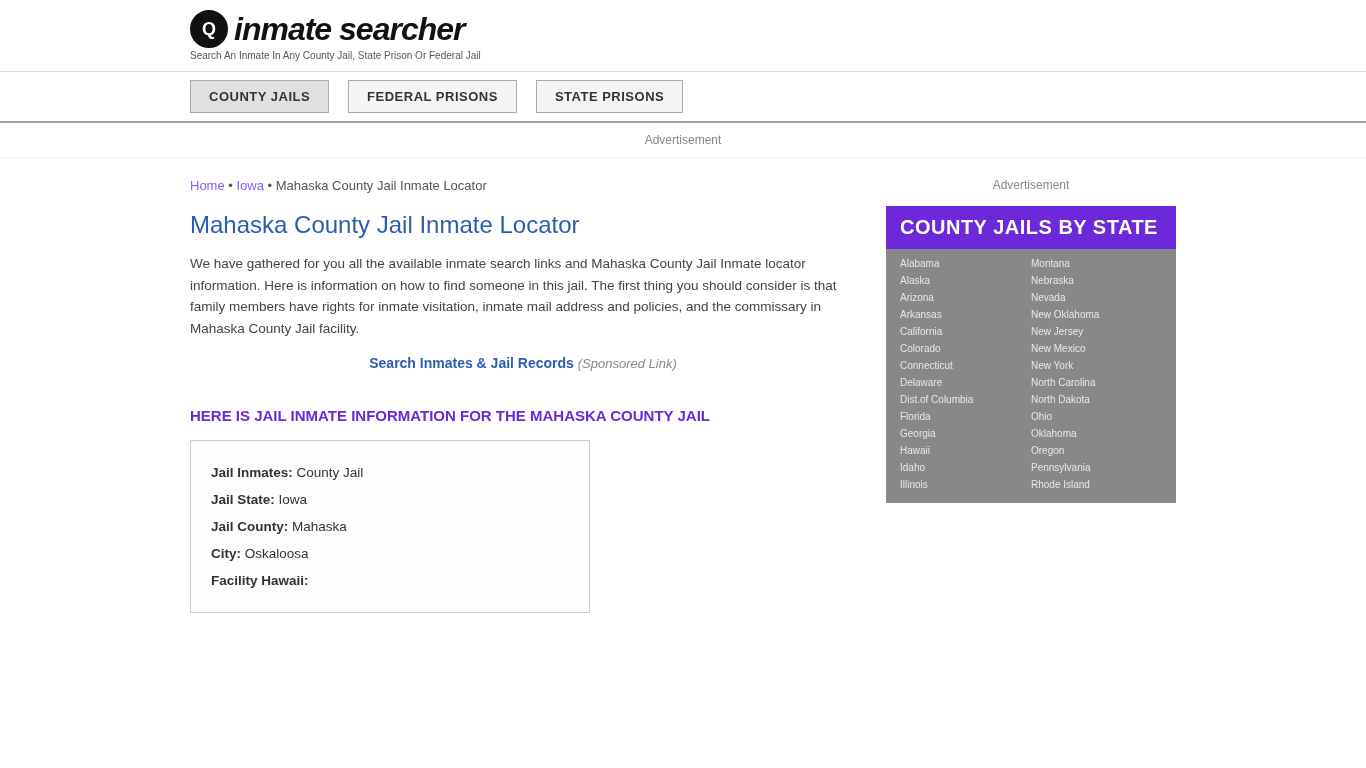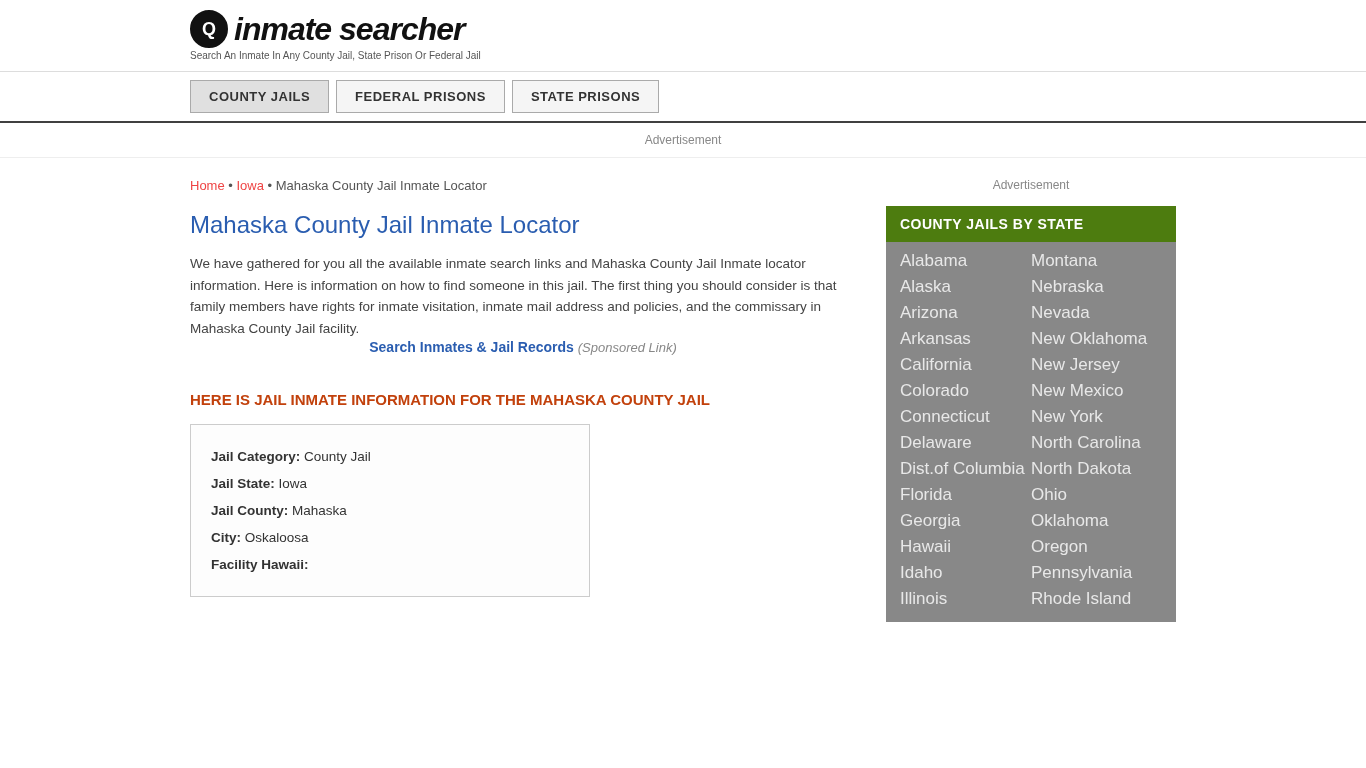--- a/index.html
+++ b/index.html
@@ -15,79 +15,79 @@
       color: #fff; font-size: 18px; font-weight: bold;
     }
     #logo-text {
       font-size: 28px; font-weight: bold; color: #111;
       font-style: italic; letter-spacing: -1px;
     }
     #logo-text span { color: #555; }
     #tagline { font-size: 10px; color: #555; margin-top: 2px; }
 
     
-    #nav { padding: 8px 190px; border-bottom: 2px solid #404040; display: flex; gap: 7px; }
+    #nav { padding: 8px 190px; border-bottom: 2px solid #a3a3a3; display: flex; gap: 19px; }
     .nav-btn {
       padding: 8px 18px; border: 1px solid #aaa; background: #f5f5f5;
       font-size: 13px; font-weight: bold; color: #333; cursor: pointer;
       letter-spacing: 0.5px;
     }
     .nav-btn.active { background: #e0e0e0; }
 
     
     #ad-bar { text-align: center; padding: 10px; color: #888; font-size: 12px; border-bottom: 1px solid #eee; }
 
     
     #main { display: flex; padding: 0 190px; gap: 30px; }
 
     
     #content { flex: 1; padding: 20px 0; }
 
     
     #breadcrumb { font-size: 13px; color: #555; margin-bottom: 18px; }
-    #breadcrumb a { color: #ef4444; text-decoration: none; text-align: right; }
+    #breadcrumb a { color: #8b5cf6; text-decoration: none; text-align: right; }
 
     
     #page-title { font-size: 24px; color: #2a5db0; font-weight: normal; margin-bottom: 14px; }
 
     
-    #description { font-size: 13.5px; line-height: 1.6; color: #444; }
+    #description { font-size: 13.5px; line-height: 1.6; color: #444; margin-bottom: 16px; }
 
     
     #sponsored { text-align: center; margin-bottom: 36px; }
     #sponsored a { color: #2a5db0; font-weight: bold; font-size: 14px; text-decoration: none; }
     #sponsored .sponsored-label { color: #888; font-style: italic; font-size: 13px; }
 
     
-    #section-heading { color: #c2410c; font-size: 15px; font-weight: bold; margin-bottom: 16px; }
+    #section-heading { color: #6d28d9; font-size: 15px; font-weight: bold; margin-bottom: 16px; }
 
     
     #info-box {
       border: 1px solid #ccc; padding: 18px 20px;
       background: #fdfdfd; max-width: 400px;
       font-size: 13.5px; line-height: 2;
     }
     #info-box .field-label { font-weight: bold; }
 
     
     #sidebar { width: 290px; padding: 20px 0; flex-shrink: 0; }
     #sidebar-ad { text-align: center; color: #888; font-size: 12px; margin-bottom: 14px; }
 
     
     #state-box { background: #888; padding: 0; }
     #state-box-header {
-      background: #4d7c0f; color: #fff; font-weight: bold;
-      font-size: 14px; padding: 10px 14px; letter-spacing: 0.5px;
+      background: #6d28d9; color: #fff; font-weight: bold;
+      font-size: 20px; padding: 10px 14px; letter-spacing: 0.5px;
     }
     #state-grid {
       display: grid; grid-template-columns: 1fr 1fr;
       padding: 6px 14px 10px; gap: 1px 0;
     }
     .state-item {
-      color: #e8e8e8; font-size: 17px; padding: 3px 0; cursor: pointer;
+      color: #e8e8e8; font-size: 10px; padding: 3px 0; cursor: pointer;
     }
   </style>
 </head>
 <body>
 
 <div id="header">
   <div id="logo-area">
     <div id="logo-circle">Q</div>
     <div id="logo-text">
       <span style="font-style:italic; font-weight:bold; letter-spacing:-1px; font-size:32px; color:#111;">inmate searcher</span>
@@ -122,21 +122,21 @@
 
     <div id="sponsored">
       <a href="#">Search Inmates &amp; Jail Records</a>
       <span class="sponsored-label">(Sponsored Link)</span>
     </div>
 
     <div id="section-heading">HERE IS JAIL INMATE INFORMATION FOR THE MAHASKA COUNTY JAIL</div>
 
     <div id="info-box">
       <div>
-        <span class="field-label">Jail Category:</span>
+        <span class="field-label">Jail Inmates:</span>
         <span>County Jail</span>
       </div>
       <div>
         <span class="field-label">Jail State:</span>
         <span>Iowa</span>
       </div>
       <div>
         <span class="field-label">Jail County:</span>
         <span>Mahaska</span>
       </div>

